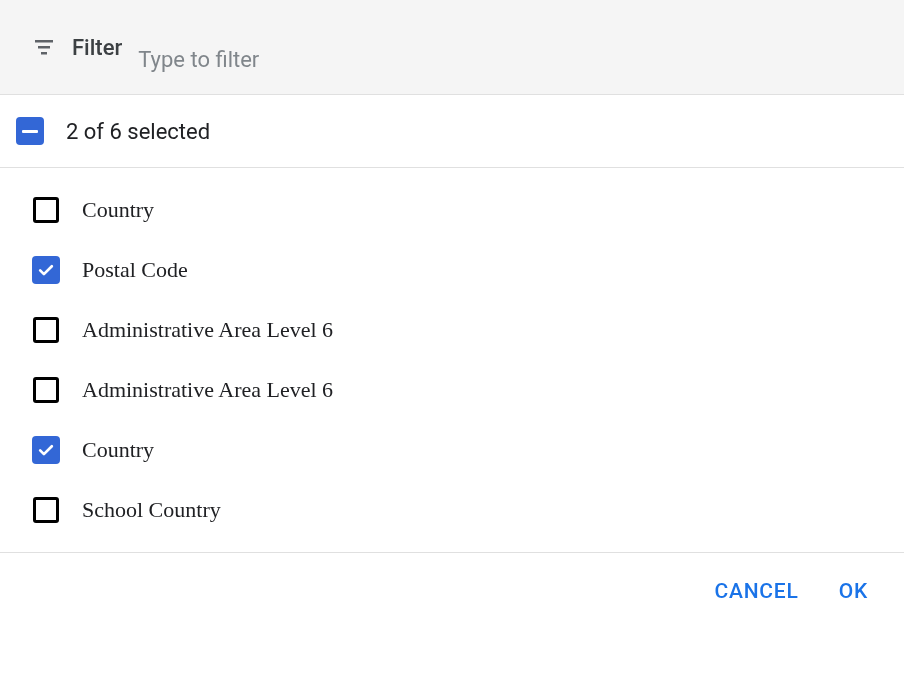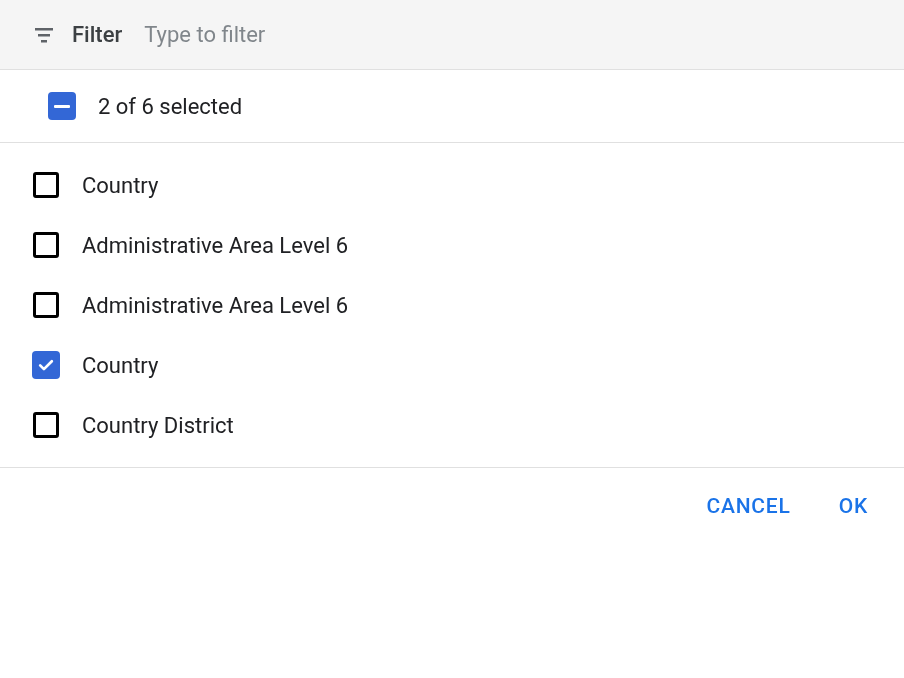--- a/index.html
+++ b/index.html
@@ -27,38 +27,38 @@
       align-items: center;
       justify-content: center;
       width: 24px;
       height: 24px;
       color: #5f6368;
     }
     .filter-label {
       font-size: 22px;
       font-weight: 500;
       color: #3c4043;
-      margin-right: 6px;
     }
     .filter-input {
       border: none;
       background: transparent;
       font-size: 22px;
       color: #5f6368;
       outline: none;
       flex: 1;
       font-family: inherit;
+      margin-top: 25px;
     }
     .filter-input::placeholder {
       color: #80868b;
     }
     .select-summary {
       display: flex;
       align-items: center;
-      padding: 22px 48px;
+      padding: 22px 16px;
       gap: 22px;
       border-bottom: 1px solid #e0e0e0;
     }
     .checkbox {
       width: 28px;
       height: 28px;
       display: inline-flex;
       align-items: center;
       justify-content: center;
       flex-shrink: 0;
@@ -106,27 +106,28 @@
     .option-row {
       display: flex;
       align-items: center;
       padding: 16px 32px;
       gap: 22px;
       cursor: pointer;
     }
     .option-label {
       font-size: 22px;
       color: #202124;
+      font-family: Liberation Serif, serif;
     }
     .actions {
       display: flex;
       justify-content: flex-end;
       align-items: center;
       padding: 20px 32px;
-      gap: 40px;
+      gap: 32px;
     }
     .action-button {
       background: none;
       border: none;
       font-size: 21px;
       font-weight: 500;
       letter-spacing: 0.8px;
       color: #1a73e8;
       cursor: pointer;
       font-family: inherit;
@@ -161,51 +162,61 @@
 
 <div class="options-list">
 
   <div class="option-row">
     <span class="checkbox">
       <span class="checkbox-unchecked"></span>
     </span>
     <span class="option-label">Country</span>
   </div>
 
-
-  <div class="option-row">
-    <span class="checkbox">
-      <span class="checkbox-unchecked"></span>
-    </span>
-    <span class="option-label">Administrative Area Level 6</span>
-  </div>
-
-  <div class="option-row">
-    <span class="checkbox">
-      <span class="checkbox-unchecked"></span>
-    </span>
-    <span class="option-label">Administrative Area Level 6</span>
-  </div>
-
   <div class="option-row">
     <span class="checkbox">
       <span class="checkbox-checked">
         <svg class="checkmark-svg" viewBox="0 0 24 24">
             <path d="M5 12.5l4.5 4.5L19 7.5" stroke="#ffffff" stroke-width="3.2" fill="none" stroke-linecap="round" stroke-linejoin="round"></path>
           </svg>
       </span>
     </span>
+    <span class="option-label">Postal Code</span>
+  </div>
+
+  <div class="option-row">
+    <span class="checkbox">
+      <span class="checkbox-unchecked"></span>
+    </span>
+    <span class="option-label">Administrative Area Level 6</span>
+  </div>
+
+  <div class="option-row">
+    <span class="checkbox">
+      <span class="checkbox-unchecked"></span>
+    </span>
+    <span class="option-label">Administrative Area Level 6</span>
+  </div>
+
+  <div class="option-row">
+    <span class="checkbox">
+      <span class="checkbox-checked">
+        <svg class="checkmark-svg" viewBox="0 0 24 24">
+            <path d="M5 12.5l4.5 4.5L19 7.5" stroke="#ffffff" stroke-width="3.2" fill="none" stroke-linecap="round" stroke-linejoin="round"></path>
+          </svg>
+      </span>
+    </span>
     <span class="option-label">Country</span>
   </div>
 
   <div class="option-row">
     <span class="checkbox">
       <span class="checkbox-unchecked"></span>
     </span>
-    <span class="option-label">Country District</span>
+    <span class="option-label">School Country</span>
   </div>
 
 </div>
 
 <div class="actions">
   <button class="action-button">CANCEL</button>
   <button class="action-button">OK</button>
 </div>
 
 </body></html>

